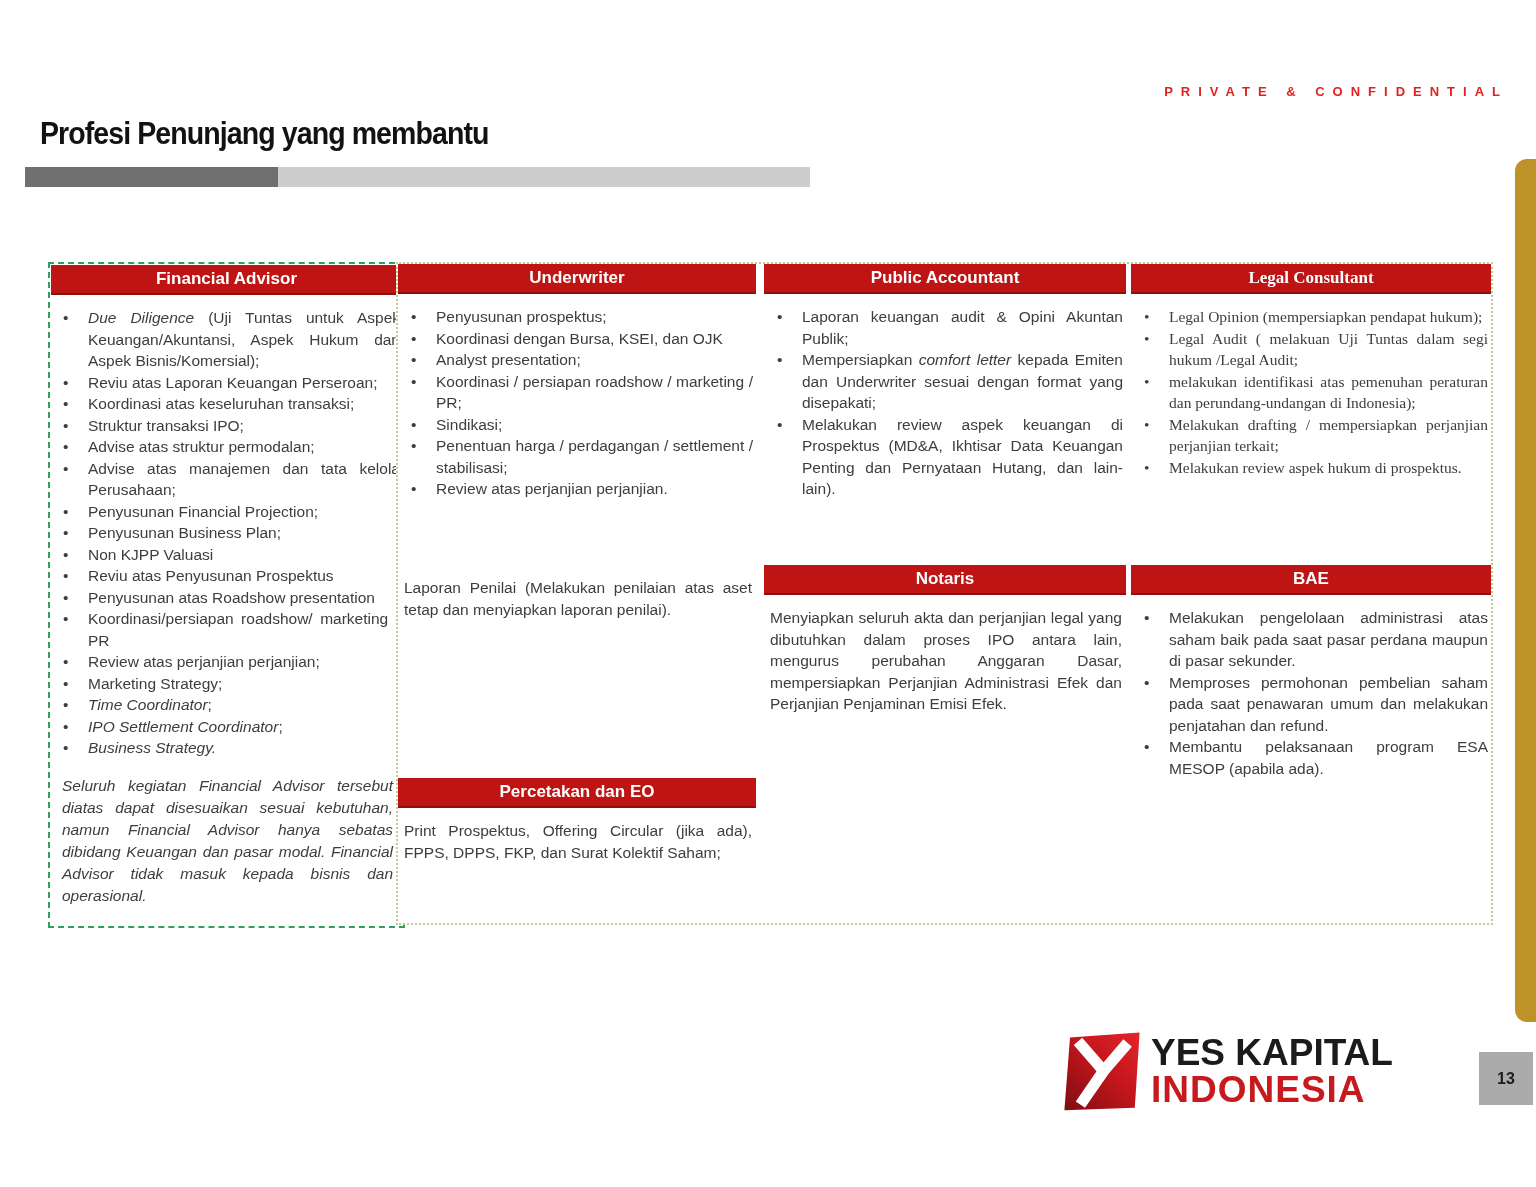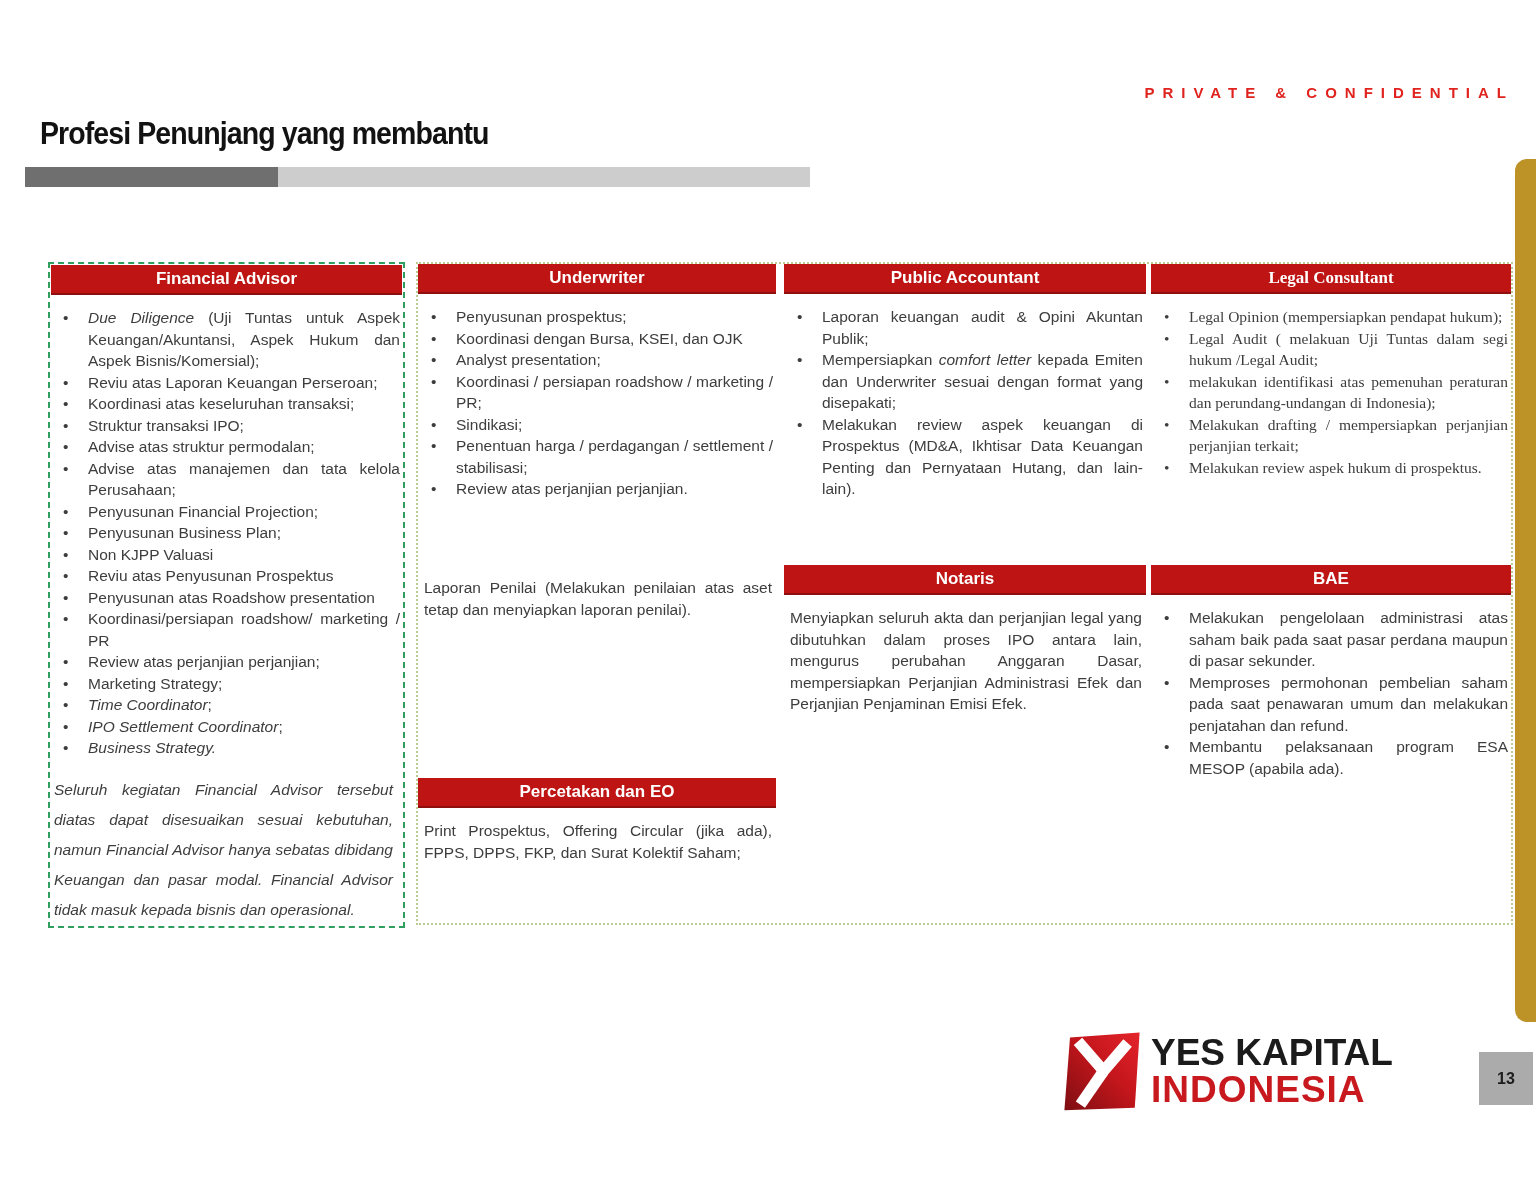--- a/index.html
+++ b/index.html
@@ -2,22 +2,22 @@
 <html><head>
 <meta charset="utf-8">
 <style>
   html,body{margin:0;padding:0;background:#fff;}
   .page{
     position:relative;width:1536px;height:1187px;background:#ffffff;overflow:hidden;
     font-family:"Liberation Sans",sans-serif;color:#3d3d3d;
   }
   
   .confidential{
-    position:absolute;top:84px;right:22px;
-    font-size:15px;font-weight:bold;letter-spacing:8px;color:#E0231E;white-space:nowrap;
+    position:absolute;top:84px;right:28px;
+    font-size:13px;font-weight:bold;letter-spacing:8px;color:#E0231E;white-space:nowrap;
   }
   .title{
     position:absolute;left:40px;top:116px;margin:0;
     font-size:31px;font-weight:bold;color:#121212;letter-spacing:-1px;
     transform:scaleX(.92);transform-origin:left center;white-space:nowrap;
   }
   .hbar{position:absolute;left:25px;top:167px;width:785px;height:20px;background:#CDCDCD;}
   .hbar .dark{width:253px;height:100%;background:#6F6F6F;}
   .accent-bar{
     position:absolute;right:0;top:159px;width:21px;height:863px;
@@ -27,21 +27,21 @@
   .hdr{
     height:28px;line-height:28px;background:#BE1414;border-bottom:2px solid #8F0F0F;
     color:#ffffff;font-weight:bold;font-size:17px;text-align:center;
   }
   .fa-box{
     position:absolute;left:48px;top:262px;width:357px;height:666px;
     border:2px dashed #2F9E5E;box-sizing:border-box;background:#fff;
   }
   .fa-box .hdr{margin:1px 1px 0 1px;}
   .big-box{
-    position:absolute;left:416px;top:262px;width:1097px;height:663px;
+    position:absolute;left:396px;top:262px;width:1097px;height:663px;
     border:2px dotted #BCCD92;box-sizing:border-box;background:#fff;
   }
   .sec{position:absolute;}
   .sec-underwriter{left:0;top:0;width:358px;}
   .sec-public{left:366px;top:0;width:362px;}
   .sec-legal{left:733px;top:0;width:360px;font-family:Liberation Serif, serif;}
   .sec-kjpp{left:0;top:301px;width:358px;}
   .sec-notaris{left:366px;top:301px;width:362px;}
   .sec-bae{left:733px;top:301px;width:360px;}
   .sec-percetakan{left:0;top:514px;width:358px;}
@@ -51,22 +51,22 @@
     position:relative;padding-left:38px;padding-right:3px;
     text-align:justify;font-size:15.5px;line-height:21.5px;color:#3d3d3d;
   }
   .bullet-dot{position:absolute;left:13px;top:0;}
   .it{font-style:italic;}
   .para{
     padding:12px 4px 0 6px;margin:0;text-align:justify;
     font-size:15.5px;line-height:21.5px;color:#3d3d3d;
   }
   .fa-note{
-    margin:16px 10px 0 4px;font-style:italic;text-align:justify;
-    font-size:15.5px;line-height:30px;color:#3d3d3d;
+    margin:16px 10px 0 12px;font-style:italic;text-align:justify;
+    font-size:15.5px;line-height:22px;color:#3d3d3d;
   }
   
   .logo{position:absolute;left:1062px;top:1030px;display:flex;align-items:center;}
   .logo-text{margin-left:9px;font-weight:bold;white-space:nowrap;}
   .logo-l1{font-size:37px;line-height:37px;color:#1b1b1b;letter-spacing:0;text-align:center;}
   .logo-l2{font-size:37px;line-height:37px;color:#C8191E;letter-spacing:1px;}
   .page-num{
     position:absolute;left:1479px;top:1052px;width:54px;height:53px;background:#ABABAB;
     display:flex;align-items:center;justify-content:center;
     font-size:16px;font-weight:bold;color:#1d1d1d;

